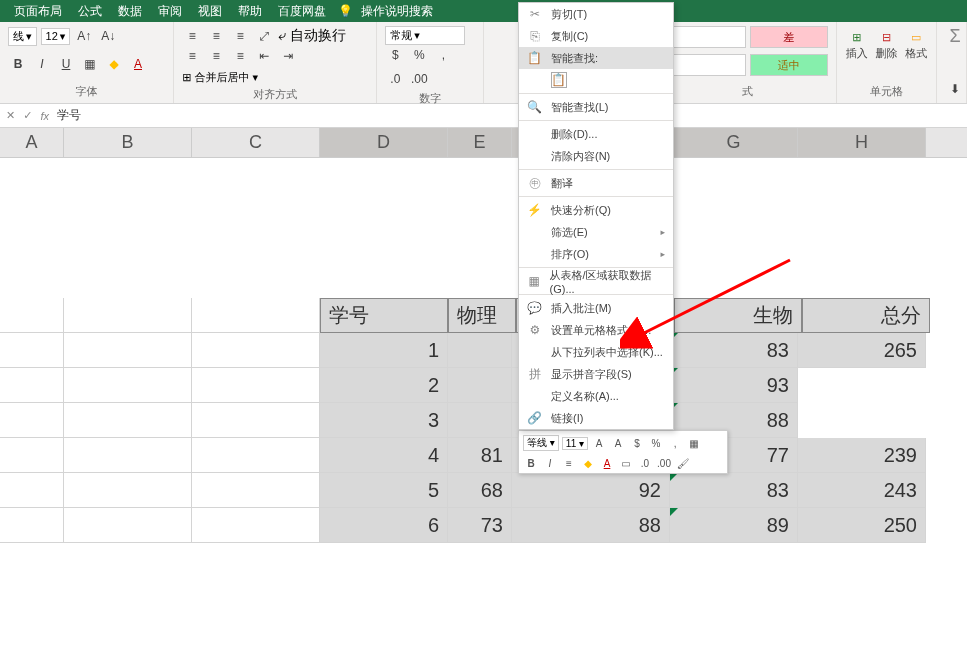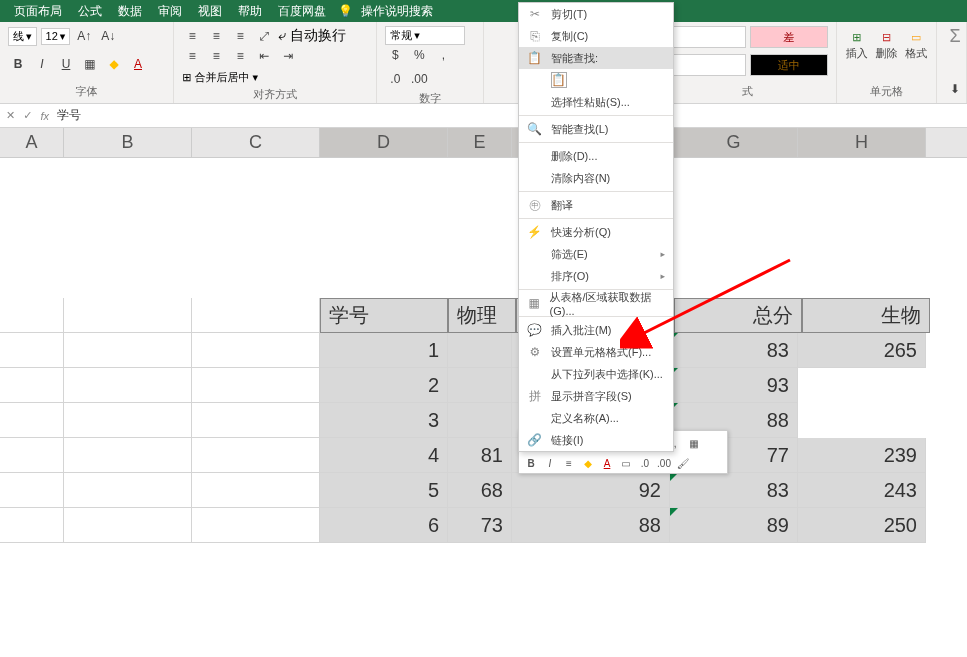--- a/index.html
+++ b/index.html
@@ -11,21 +11,21 @@
     
     .ribbon { background: #f3f2f1; height: 82px; border-bottom: 1px solid #d4d4d4; display: flex; }
     .ribbon-group { border-right: 1px solid #e1dfdd; padding: 4px 8px; display: flex; flex-direction: column; justify-content: space-between; position: relative; }
     .ribbon-group-label { text-align: center; font-size: 11px; color: #666; padding-top: 2px; }
     .ribbon-controls { display: flex; align-items: center; gap: 4px; flex-wrap: wrap; }
     .dropdown-ctrl { background: #fff; border: 1px solid #ccc; padding: 1px 4px; font-size: 11px; display: flex; align-items: center; gap: 2px; }
     .icon-btn { width: 20px; height: 20px; display: inline-flex; align-items: center; justify-content: center; font-size: 12px; color: #444; }
     .styles-box { display: flex; gap: 4px; }
     .style-cell { width: 80px; height: 22px; border: 1px solid #ccc; display: flex; align-items: center; justify-content: center; font-size: 11px; }
     .style-bad { background: #ffc7ce; color: #9c0006; }
-    .style-good { background: #000000; color: #9c6500; }
+    .style-good { background: #86efac; color: #9c6500; }
     .style-normal { background: #fff; }
     
     .formula-bar { height: 24px; border-bottom: 1px solid #d4d4d4; display: flex; align-items: center; padding: 0 6px; gap: 8px; }
     .fb-icon { color: #888; font-size: 11px; }
     .fb-text { font-size: 12px; color: #333; }
     
     .sheet { position: relative; }
     .col-headers { display: flex; height: 30px; background: #e7e6e6; border-bottom: 1px solid #ccc; }
     .col-h { width: 128px; border-right: 1px solid #ccc; display: flex; align-items: center; justify-content: center; font-size: 18px; color: #555; }
     .col-h.sel { background: #c8c6c4; }
@@ -186,22 +186,22 @@
   </div>
   <div class="blank-rows"></div>
   <div class="grid">
     <div class="row">
       <div class="cell first"></div>
       <div class="cell"></div>
       <div class="cell"></div>
       <div class="cell hdr-sel header-cell">学号</div>
       <div class="cell hdr-sel header-cell" style="width:68px">物理</div>
       <div class="cell hdr-sel header-cell" style="width:158px;justify-content:flex-end"></div>
+      <div class="cell hdr-sel header-cell" style="justify-content:flex-end">生物</div>
       <div class="cell hdr-sel header-cell" style="justify-content:flex-end">总分</div>
-      <div class="cell hdr-sel header-cell" style="justify-content:flex-end">生物</div>
     </div>
     <div class="row">
       <div class="cell first"></div>
         <div class="cell"></div>
         <div class="cell"></div>
       <div class="cell sel num">1</div>
       <div class="cell sel num" style="width:64px"></div>
       <div class="cell sel num" style="width:158px">95</div>
       <div class="cell sel num green-mark">83</div>
       <div class="cell sel num">265</div>
@@ -266,24 +266,20 @@
       <span class="cm-icon">⎘</span>
       <span>复制(C)</span>
     </div>
   <div class="cm-item highlight">
       <span class="cm-icon">📋</span>
       <span>智能查找:</span>
     </div>
   <div class="cm-item">
       <span class="cm-icon"></span>
       <span class="cm-icon" style="border:1px solid #aaa">📋</span>
-    </div>
-  <div class="cm-item">
-      <span class="cm-icon"></span>
-      <span>选择性粘贴(S)...</span>
     </div>
   <div class="cm-sep"></div>
   <div class="cm-item">
       <span class="cm-icon">🔍</span>
       <span>智能查找(L)</span>
     </div>
   <div class="cm-sep"></div>
   <div class="cm-item">
       <span class="cm-icon"></span>
       <span>删除(D)...</span>

